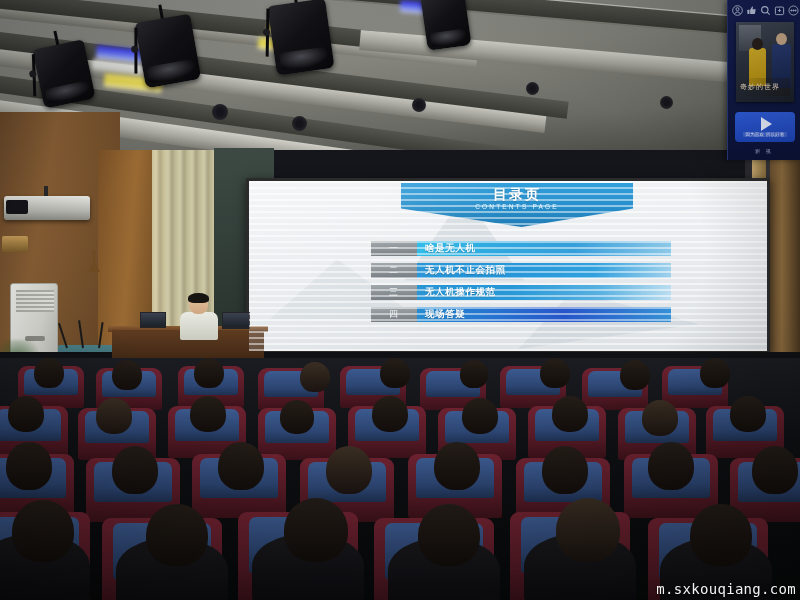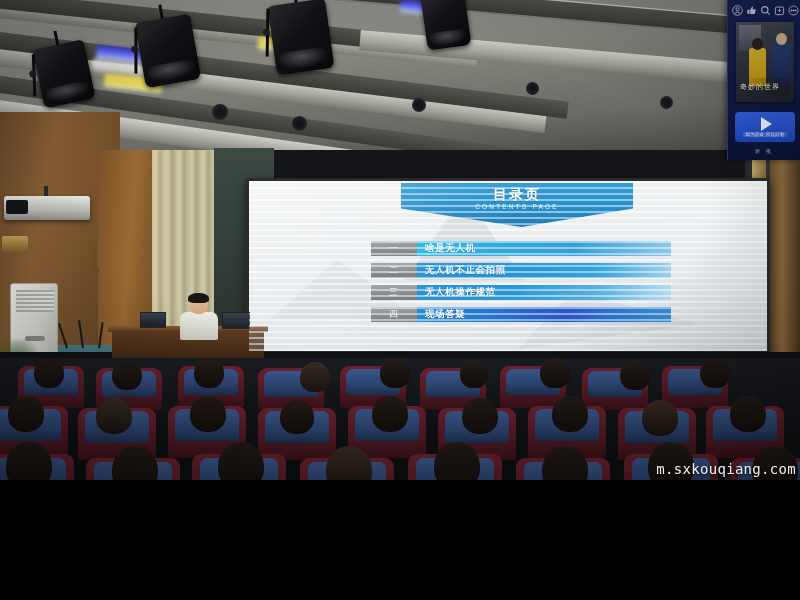--- a/index.html
+++ b/index.html
@@ -1,19 +1,19 @@
 <!DOCTYPE html>
 <html><head>
 <meta charset="utf-8">
 <style>
   * { margin:0; padding:0; box-sizing:border-box; }
   html,body { width:800px; height:600px; overflow:hidden; background:#000;
               font-family:"Liberation Sans", sans-serif; }
 
-  #scene { position:relative; width:800px; height:480px; overflow:hidden;
+  #scene { position:relative; width:800px; height:600px; overflow:hidden;
            background:#14161c; }
 
   
   .ceiling { position:absolute; left:0; top:0; width:800px; height:150px;
              background:linear-gradient(175deg,#9a9a96 0%,#86867f 40%,#6a6a64 75%,#45453f 100%);
              overflow:hidden; }
   .ceil-beam { position:absolute; height:20px;
                background:linear-gradient(180deg,#cfcfc8,#a5a59d 55%,#7c7c74);
                transform-origin:left center; }
   .ceil-recess { position:absolute; height:17px;

